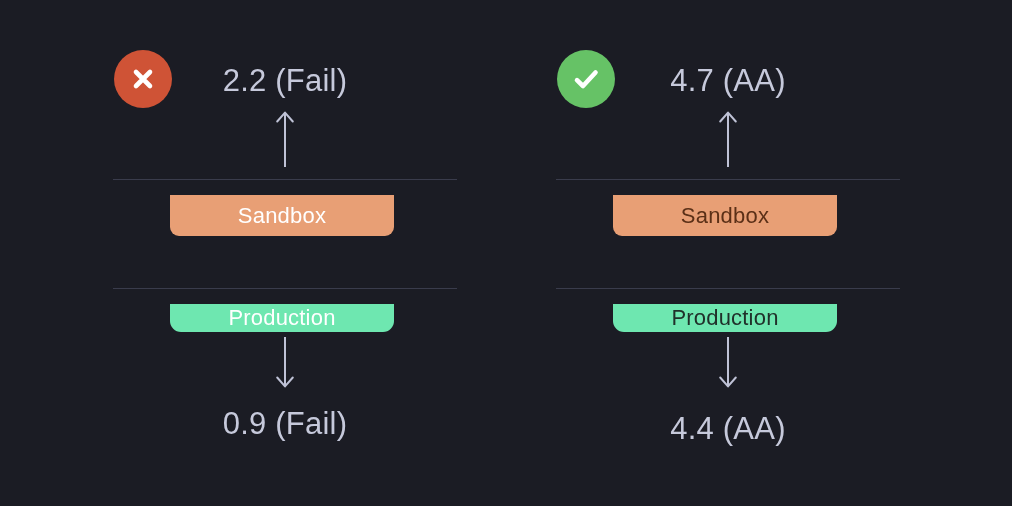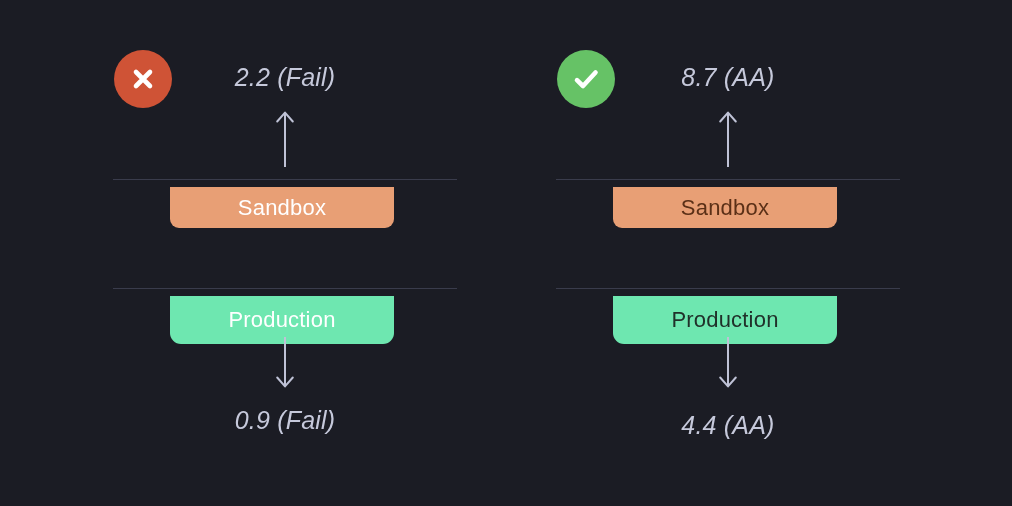--- a/index.html
+++ b/index.html
@@ -43,25 +43,24 @@
     justify-content: center;
   }
   .status-circle svg { display: block; }
 
   
   .ratio {
     position: absolute;
     left: 0;
     width: 344px;
     text-align: center;
-    font-size: 25px;
+    font-size: 31px;
     letter-spacing: 0.2px;
     color: #c6c9db;
     white-space: nowrap;
-    font-style: italic;
   }
   .ratio.top    { top: 63px; }
   .ratio.bottom { top: 406px; }
   .panel.right .ratio.bottom { top: 411px; }
 
   
   .arrow {
     position: absolute;
     left: 0;
     width: 344px;
@@ -86,33 +85,33 @@
     position: absolute;
     top: 0;
     left: 0;
     width: 344px;
     height: 1px;
     background: #3a3c4c;
   }
 
   .swatch {
     position: absolute;
-    top: 8px;
+    top: 16px;
     left: 57px;
     width: 224px;
     height: 41px;
     border-radius: 0 0 9px 9px;
     display: flex;
     align-items: center;
     justify-content: center;
     font-size: 22px;
     letter-spacing: 0.2px;
     box-sizing: border-box;
   }
-  .swatch.production { border-radius: 0 0 11px 11px; height: 48px; }
+  .swatch.production { border-radius: 0 0 11px 11px; height: 28px; }
 </style>
 </head>
 <body>
 
 <div id="stage">
 
   <div class="panel left">
 
     <div class="status-circle" style="background:#cf5336;">
       <svg width="30" height="30" viewBox="0 0 30 30" aria-hidden="true">
@@ -154,21 +153,21 @@
   </div>
 
   <div class="panel right">
 
     <div class="status-circle" style="background:#66c266;">
       <svg width="32" height="32" viewBox="0 0 32 32" aria-hidden="true">
         <path d="M7 17.2 L13 23 L25.5 9.5" stroke="#ffffff" stroke-width="4.6" fill="none" stroke-linecap="round" stroke-linejoin="round"></path>
       </svg>
     </div>
 
-    <div class="ratio top">8.7 (AA)</div>
+    <div class="ratio top">4.7 (AA)</div>
 
     <div class="arrow up">
       <svg width="22" height="58" viewBox="0 0 22 58" aria-hidden="true">
         <path d="M11 57 L11 3" stroke="#bfc2d6" stroke-width="2" fill="none"></path>
         <path d="M3.2 11.5 L11 2.6 L18.8 11.5" stroke="#bfc2d6" stroke-width="2" fill="none" stroke-linecap="round" stroke-linejoin="round"></path>
       </svg>
     </div>
 
     <div class="row sandbox">
       <div class="rule"></div>

